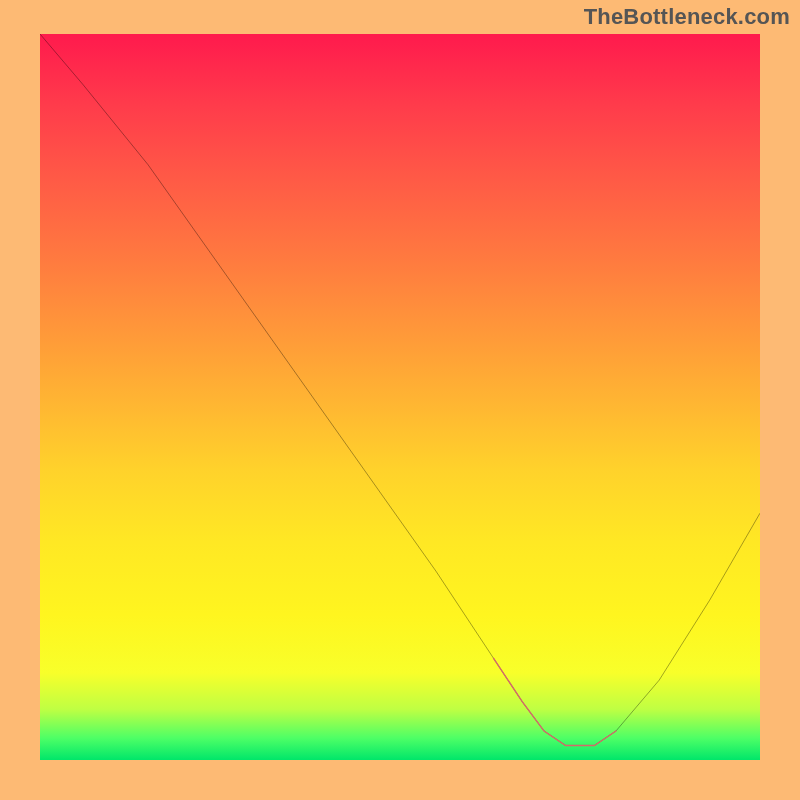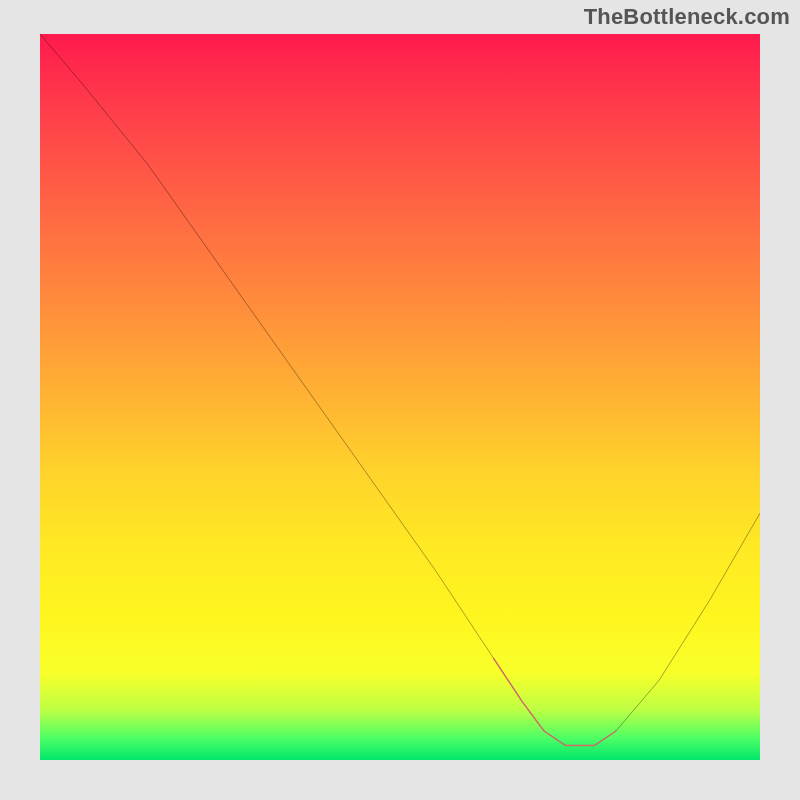--- a/index.html
+++ b/index.html
@@ -8,21 +8,21 @@
     width: 800px;
     height: 800px;
     background: #000;
     overflow: hidden;
     font-family: Arial, Helvetica, sans-serif;
   }
   .frame {
     position: relative;
     width: 800px;
     height: 800px;
-    background: #e5e5e5;
+    background: #fdba74;
   }
   .watermark {
     position: absolute;
     top: 4px;
     right: 10px;
     color: #555;
     font-size: 22px;
     font-weight: 600;
     letter-spacing: 0.2px;
   }

